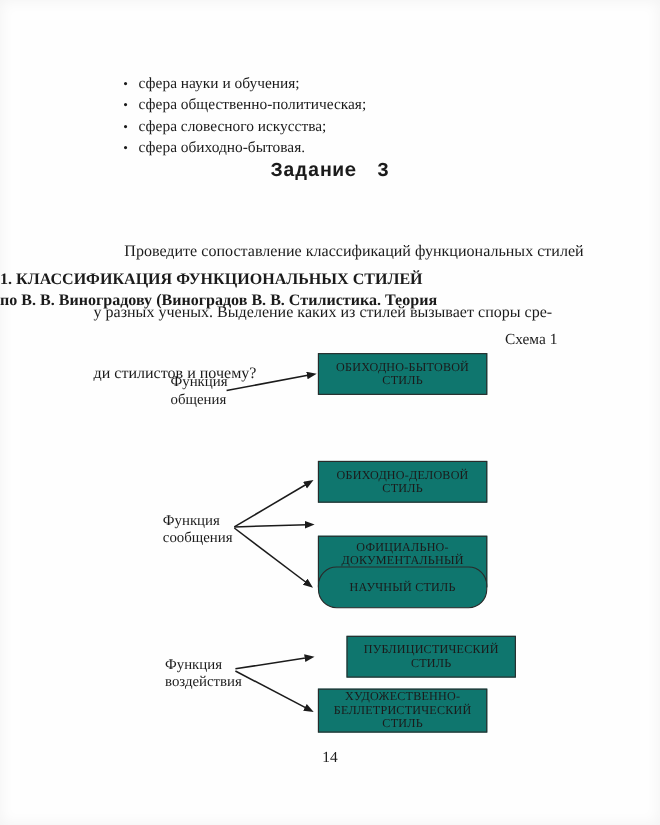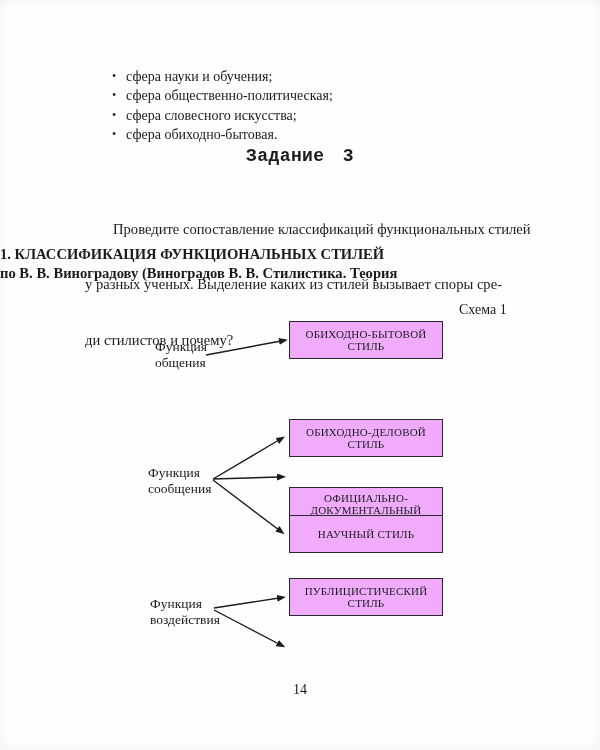--- a/index.html
+++ b/index.html
@@ -80,35 +80,35 @@
   }
   .func-label.g1 { left: 155px; top: 339px; width: 66px; }
   .func-label.g2 { left: 148px; top: 465px; width: 80px; }
   .func-label.g3 { left: 150px; top: 596px; width: 92px; }
   .style-box {
     position: absolute;
     left: 289px;
     width: 154px;
     box-sizing: border-box;
     border: 1.5px solid #2a2a2a;
-    background: #f0abfc;
+    background: #0f766e;
     display: flex;
     align-items: center;
     justify-content: center;
     text-align: center;
     font-size: 11px;
     line-height: 12.5px;
     letter-spacing: 0.2px;
     padding: 2px 3px;
   }
   .style-box.b1 { top: 321px; height: 38px; }
   .style-box.b2 { top: 419px; height: 38px; }
   .style-box.b3 { top: 487px; height: 47px; }
-  .style-box.b4 { top: 515px; height: 38px; }
-  .style-box.b5 { top: 578px; height: 38px; }
+  .style-box.b4 { top: 515px; height: 38px; border-radius: 17px; }
+  .style-box.b5 { top: 578px; height: 38px; margin-left: 26px; }
   .style-box.b6 { top: 626px; height: 40px; }
   .arrows-svg {
     position: absolute;
     left: 0;
     top: 0;
     pointer-events: none;
   }
   
   .page-number {
     position: absolute;
@@ -160,20 +160,21 @@
 
   <div class="func-label g1">Функция общения</div>
   <div class="func-label g2">Функция сообщения</div>
   <div class="func-label g3">Функция воздействия</div>
 
   <div class="style-box b1">ОБИХОДНО-БЫТОВОЙ СТИЛЬ</div>
   <div class="style-box b2">ОБИХОДНО-ДЕЛОВОЙ СТИЛЬ</div>
   <div class="style-box b3">ОФИЦИАЛЬНО-ДОКУМЕНТАЛЬНЫЙ СТИЛЬ</div>
   <div class="style-box b4">НАУЧНЫЙ СТИЛЬ</div>
   <div class="style-box b5">ПУБЛИЦИСТИЧЕСКИЙ СТИЛЬ</div>
+  <div class="style-box b6">ХУДОЖЕСТВЕННО-БЕЛЛЕТРИСТИЧЕСКИЙ СТИЛЬ</div>
 
   <svg class="arrows-svg" width="600" height="750" viewBox="0 0 600 750">
     <defs>
       <marker id="ah" markerWidth="10" markerHeight="8" refX="2" refY="3.5" orient="auto" markerUnits="userSpaceOnUse">
         <path d="M0,0 L9,3.5 L0,7 z" fill="#1b1b1b"></path>
       </marker>
     </defs>
     <g stroke="#1b1b1b" stroke-width="1.4" fill="none">
       <line x1="206" y1="355" x2="281" y2="341" marker-end="url(#ah)"></line>
       <line x1="213" y1="479" x2="279" y2="440" marker-end="url(#ah)"></line>

